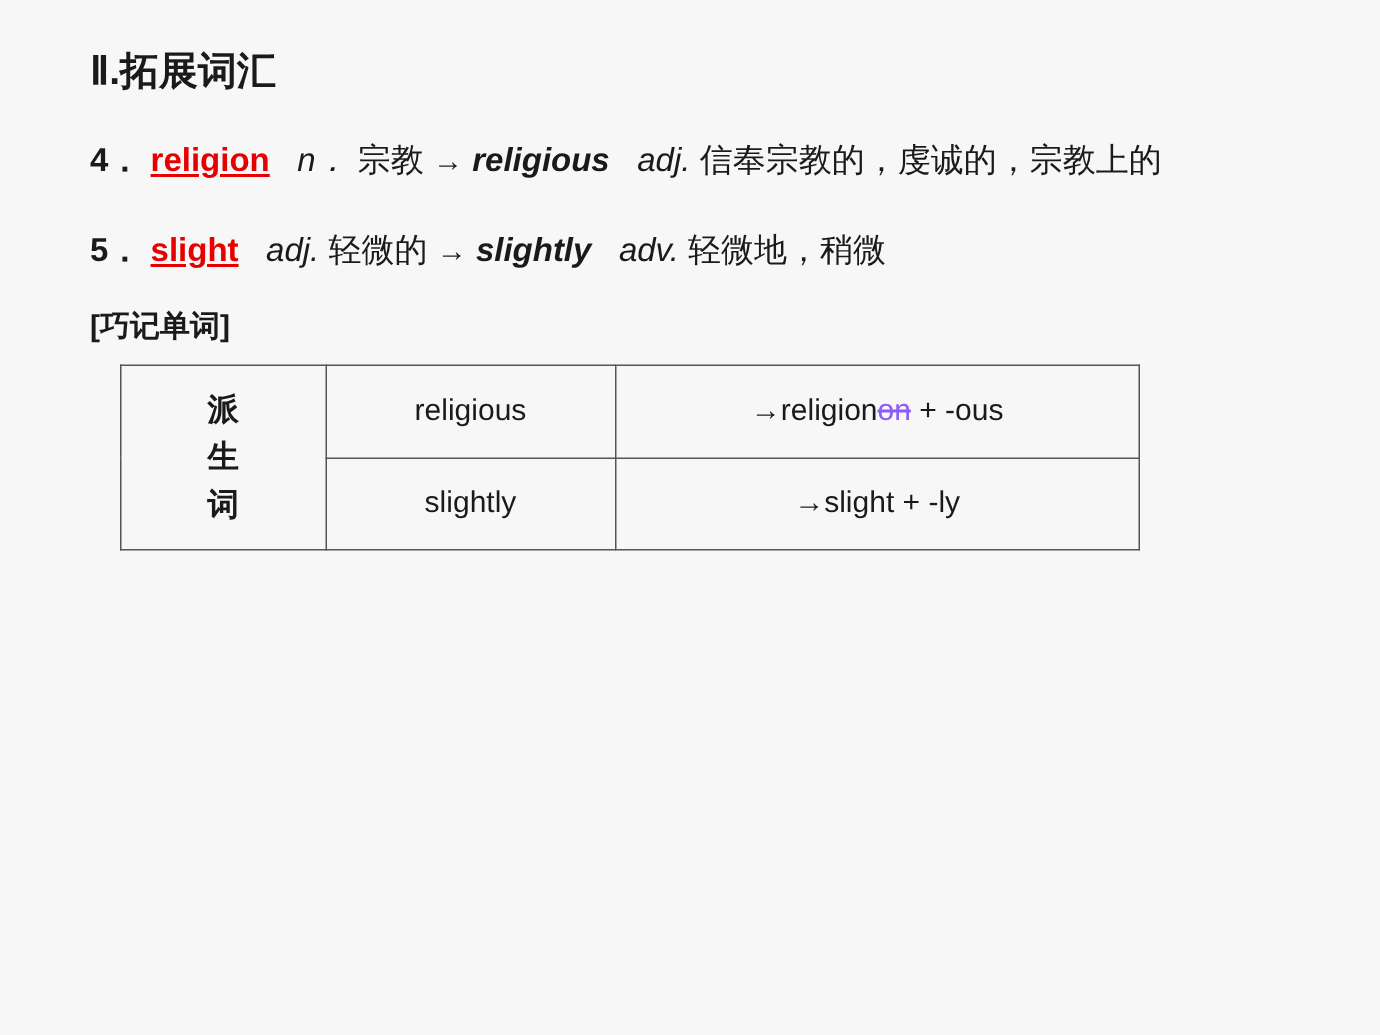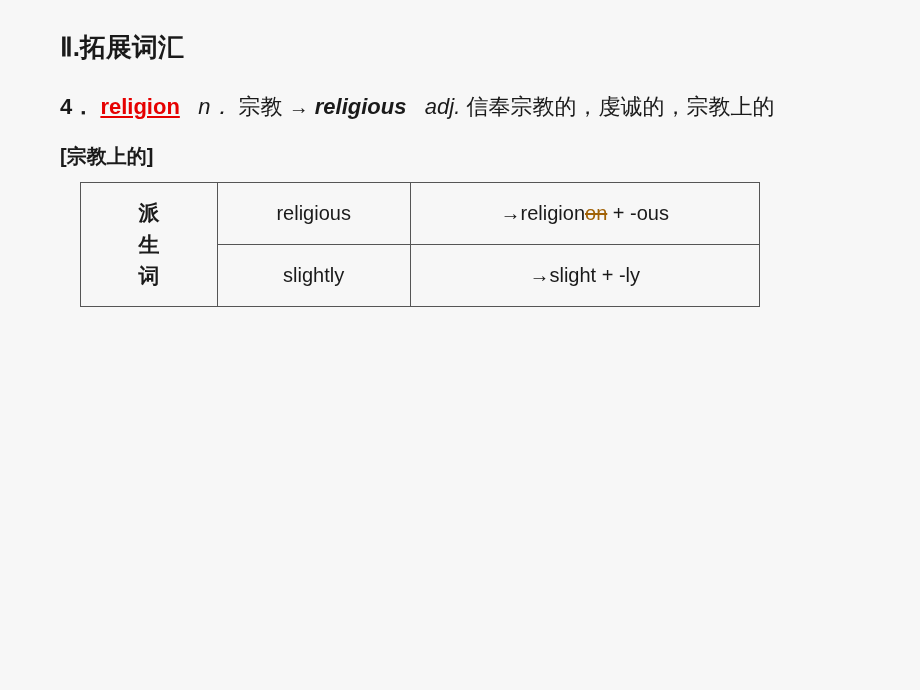--- a/index.html
+++ b/index.html
@@ -165,21 +165,21 @@
       font-weight: normal;
     }
 
     .table-formula {
       text-align: left;
       padding-left: 30px;
     }
 
     .strikethrough {
       text-decoration: line-through;
-      color: #a16207;
+      color: #8b5cf6;
     }
 
     .row-span-cell {
       vertical-align: middle;
       text-align: center;
     }
   </style>
 </head>
 <body>
 
@@ -203,22 +203,34 @@
     &nbsp;
     <span class="pos">n．</span>
     <span class="cn-text">宗教</span>
     <span class="arrow">→</span>
     <span class="derived">religious</span>
     &nbsp;
     <span class="pos">adj.</span>
     <span class="cn-text">信奉宗教的，虔诚的，宗教上的</span>
   </div>
 
-
-  <div class="memo-title">[宗教上的]</div>
+  <div class="item">
+    <span class="item-number">5．</span>
+    <span class="keyword">slight</span>
+    &nbsp;
+    <span class="pos">adj.</span>
+    <span class="cn-text">轻微的</span>
+    <span class="arrow">→</span>
+    <span class="derived">slightly</span>
+    &nbsp;
+    <span class="pos">adv.</span>
+    <span class="cn-text">轻微地，稍微</span>
+  </div>
+
+  <div class="memo-title">[巧记单词]</div>
 
   <table class="vocab-table">
     <tbody>
       <tr>
         <td class="row-span-cell table-header-cell" rowspan="2">
           <div class="header-cn">派<br>生<br>词</div>
         </td>
         <td class="table-word">religious</td>
         <td class="table-formula">
           →religion<span class="strikethrough">on</span> + -ous

